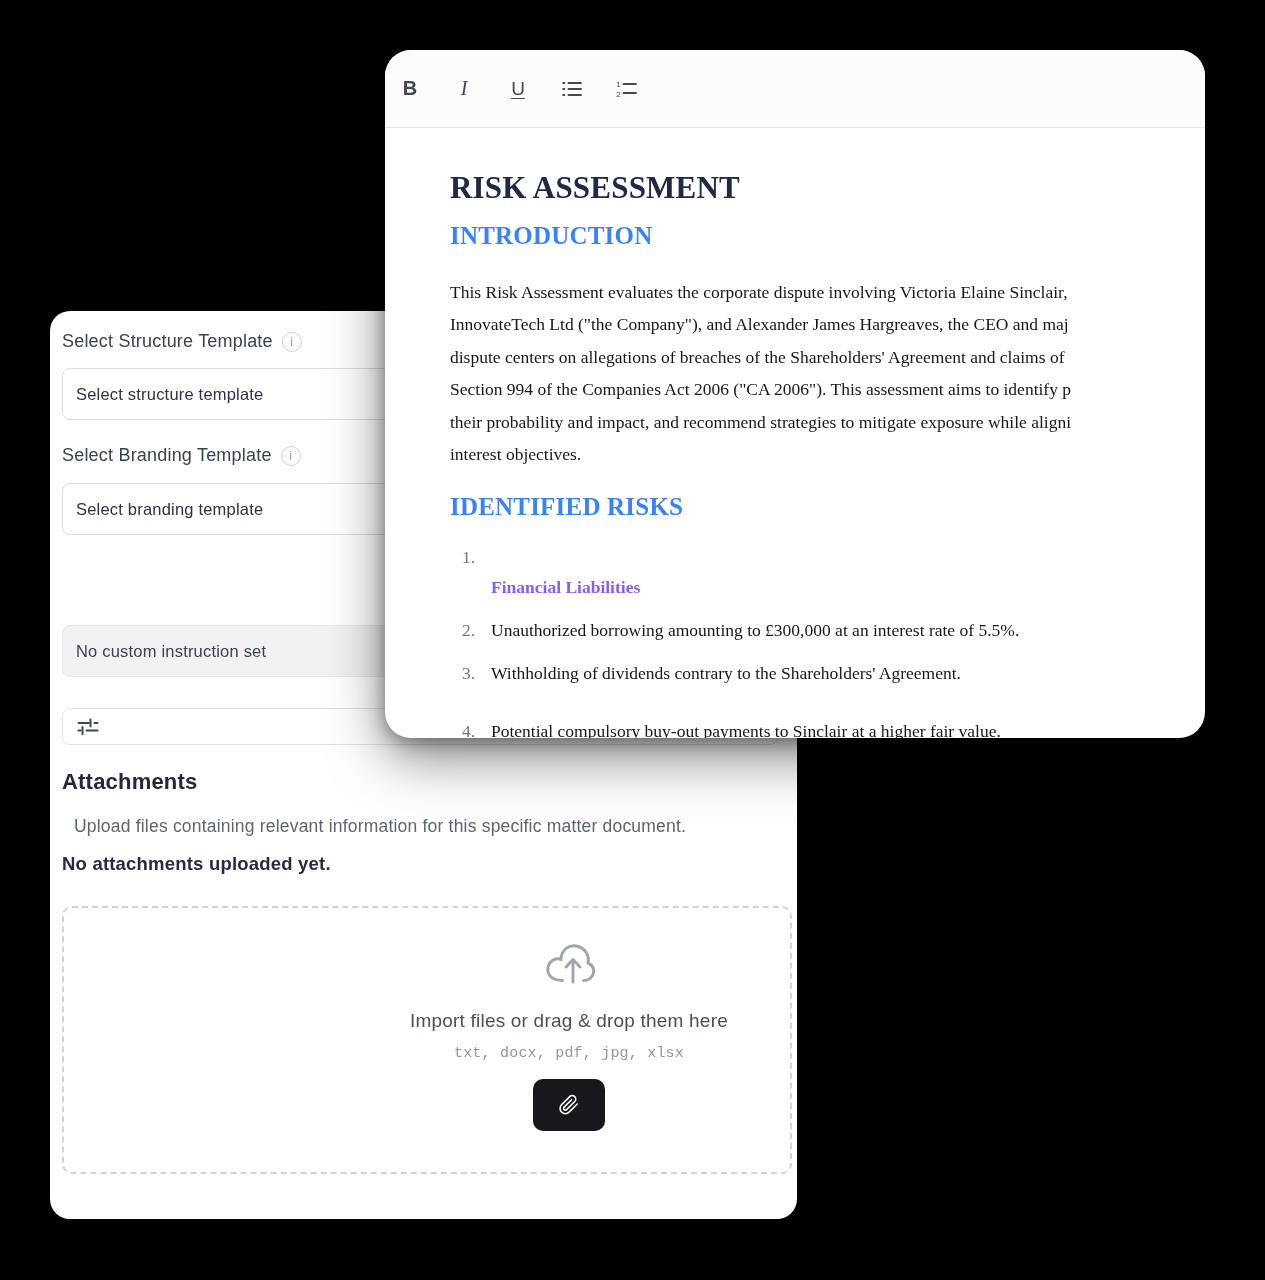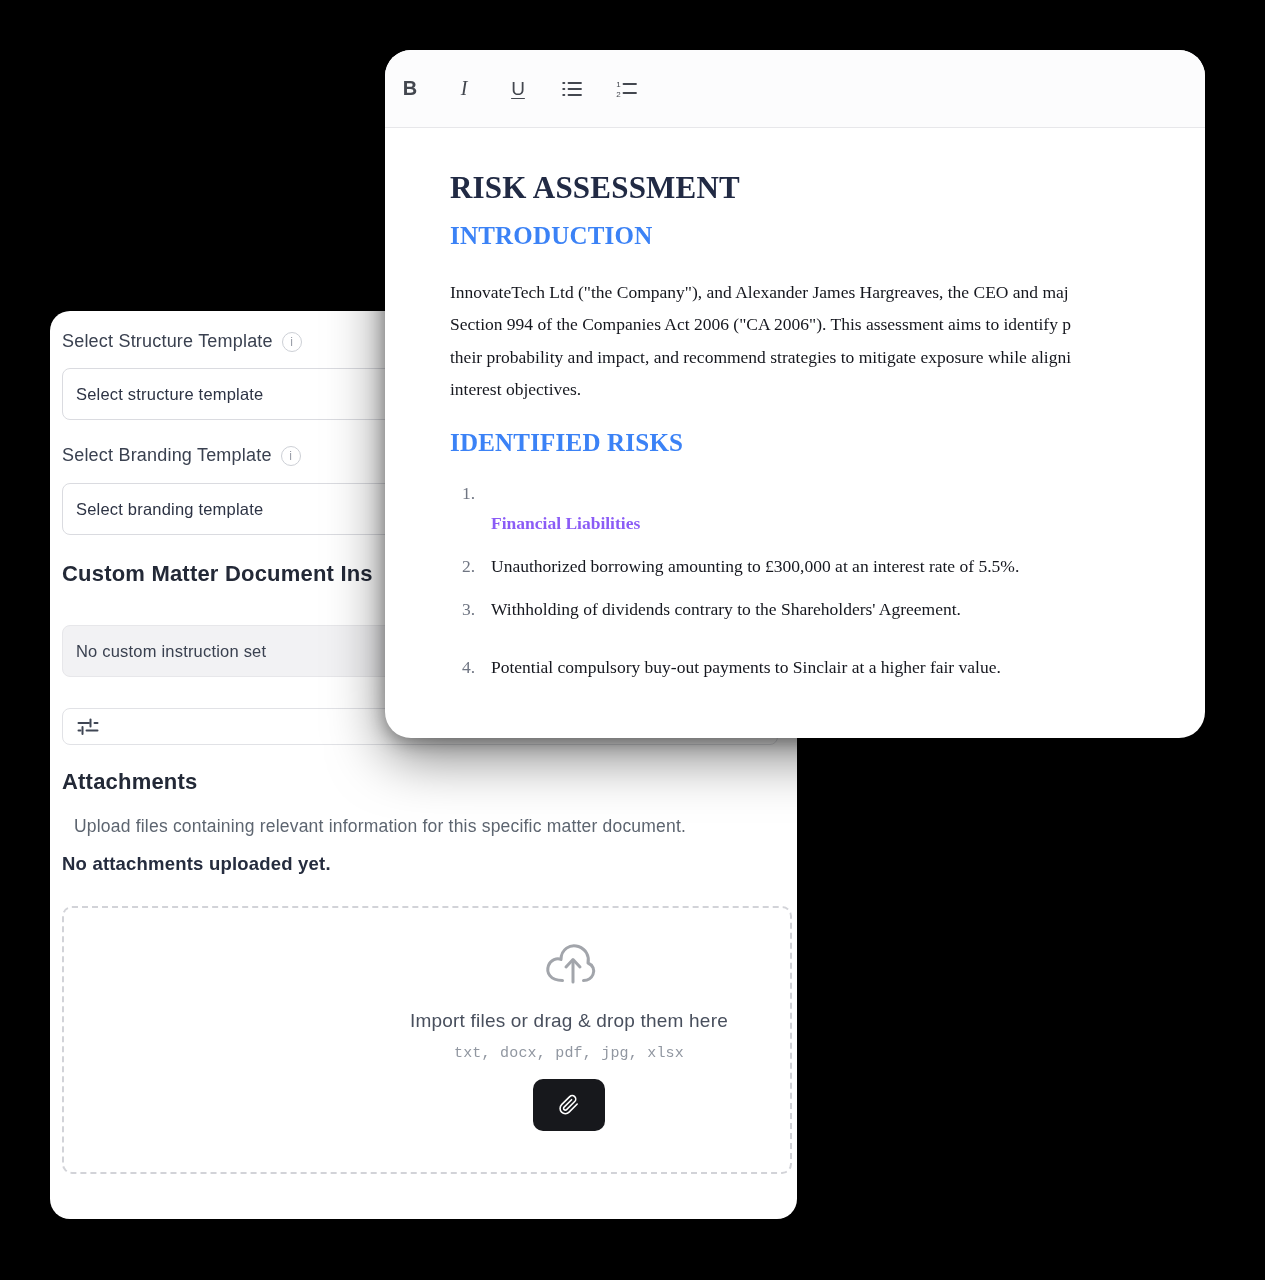--- a/index.html
+++ b/index.html
@@ -120,21 +120,20 @@
     <div class="fp-label" style="top:134px;">
       <span>Select Branding Template</span>
       <span class="info-icon">
           <span>i</span>
         </span>
     </div>
     <div class="fp-select" style="top:172px;">
       <span>Select branding template</span>
     </div>
 
-    <div class="fp-heading" style="top:250px;">Custom Matter Document Ins</div>
 
     <div class="fp-box-grey" style="top:314px;">
       <span>No custom instruction set</span>
     </div>
 
     <div class="fp-box-small" style="top:397px;">
       <svg class="sliders" width="22" height="17" viewBox="0 0 22 17">
         <g stroke="#3f4654" stroke-width="2" fill="none" stroke-linecap="round">
           <line x1="1.5" y1="5" x2="12" y2="5"></line>
           <line x1="13.5" y1="1.5" x2="13.5" y2="8.5"></line>
@@ -197,21 +196,23 @@
           <text x="1.2" y="8" font-size="8" fill="#43474f" font-family="Liberation Sans, sans-serif">1</text>
           <text x="1.2" y="18" font-size="8" fill="#43474f" font-family="Liberation Sans, sans-serif">2</text>
         </svg>
       </button>
     </div>
 
     <div class="doc">
       <div class="doc-title">RISK ASSESSMENT</div>
       <div class="doc-h2">INTRODUCTION</div>
       <div class="doc-paragraph">
+          <div class="doc-line">This Risk Assessment evaluates the corporate dispute involving Victoria Elaine Sinclair,</div>
           <div class="doc-line">InnovateTech Ltd ("the Company"), and Alexander James Hargreaves, the CEO and maj</div>
+          <div class="doc-line">dispute centers on allegations of breaches of the Shareholders' Agreement and claims of</div>
           <div class="doc-line">Section 994 of the Companies Act 2006 ("CA 2006"). This assessment aims to identify p</div>
           <div class="doc-line">their probability and impact, and recommend strategies to mitigate exposure while aligni</div>
           <div class="doc-line">interest objectives.</div>
         </div>
       <div class="doc-h2 risks">IDENTIFIED RISKS</div>
       <div class="doc-list">
           <div class="list-item bold">
             <span class="num">1.</span>
             <span class="li-text">Financial Liabilities</span>
           </div>

